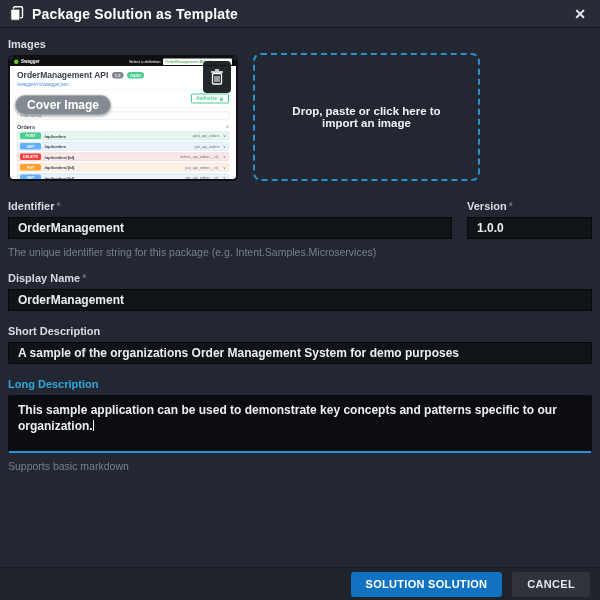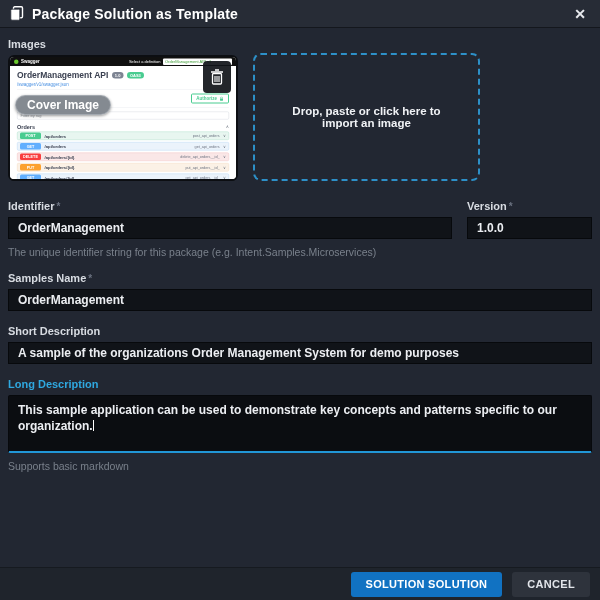--- a/index.html
+++ b/index.html
@@ -237,21 +237,21 @@
         <div class="field-label">
           <span>Version</span><span class="req">*</span>
         </div>
         <input class="tb" value="1.0.0" style="">
       </div>
     </div>
     <div class="help">The unique identifier string for this package (e.g. Intent.Samples.Microservices)</div>
 
     
     <div class="field-label mt">
-      <span>Samples Name</span><span class="req">*</span>
+      <span>Display Name</span><span class="req">*</span>
     </div>
     <input class="tb" value="OrderManagement" style="">
 
     
     <div class="field-label mt">Short Description</div>
     <input class="tb" value="A sample of the organizations Order Management System for demo purposes" style="">
 
     
     <div class="field-label mt focus">Long Description</div>
     <div class="textarea"><span>This sample application can be used to demonstrate key concepts and patterns specific to our organization.</span><span class="caret"></span></div>

